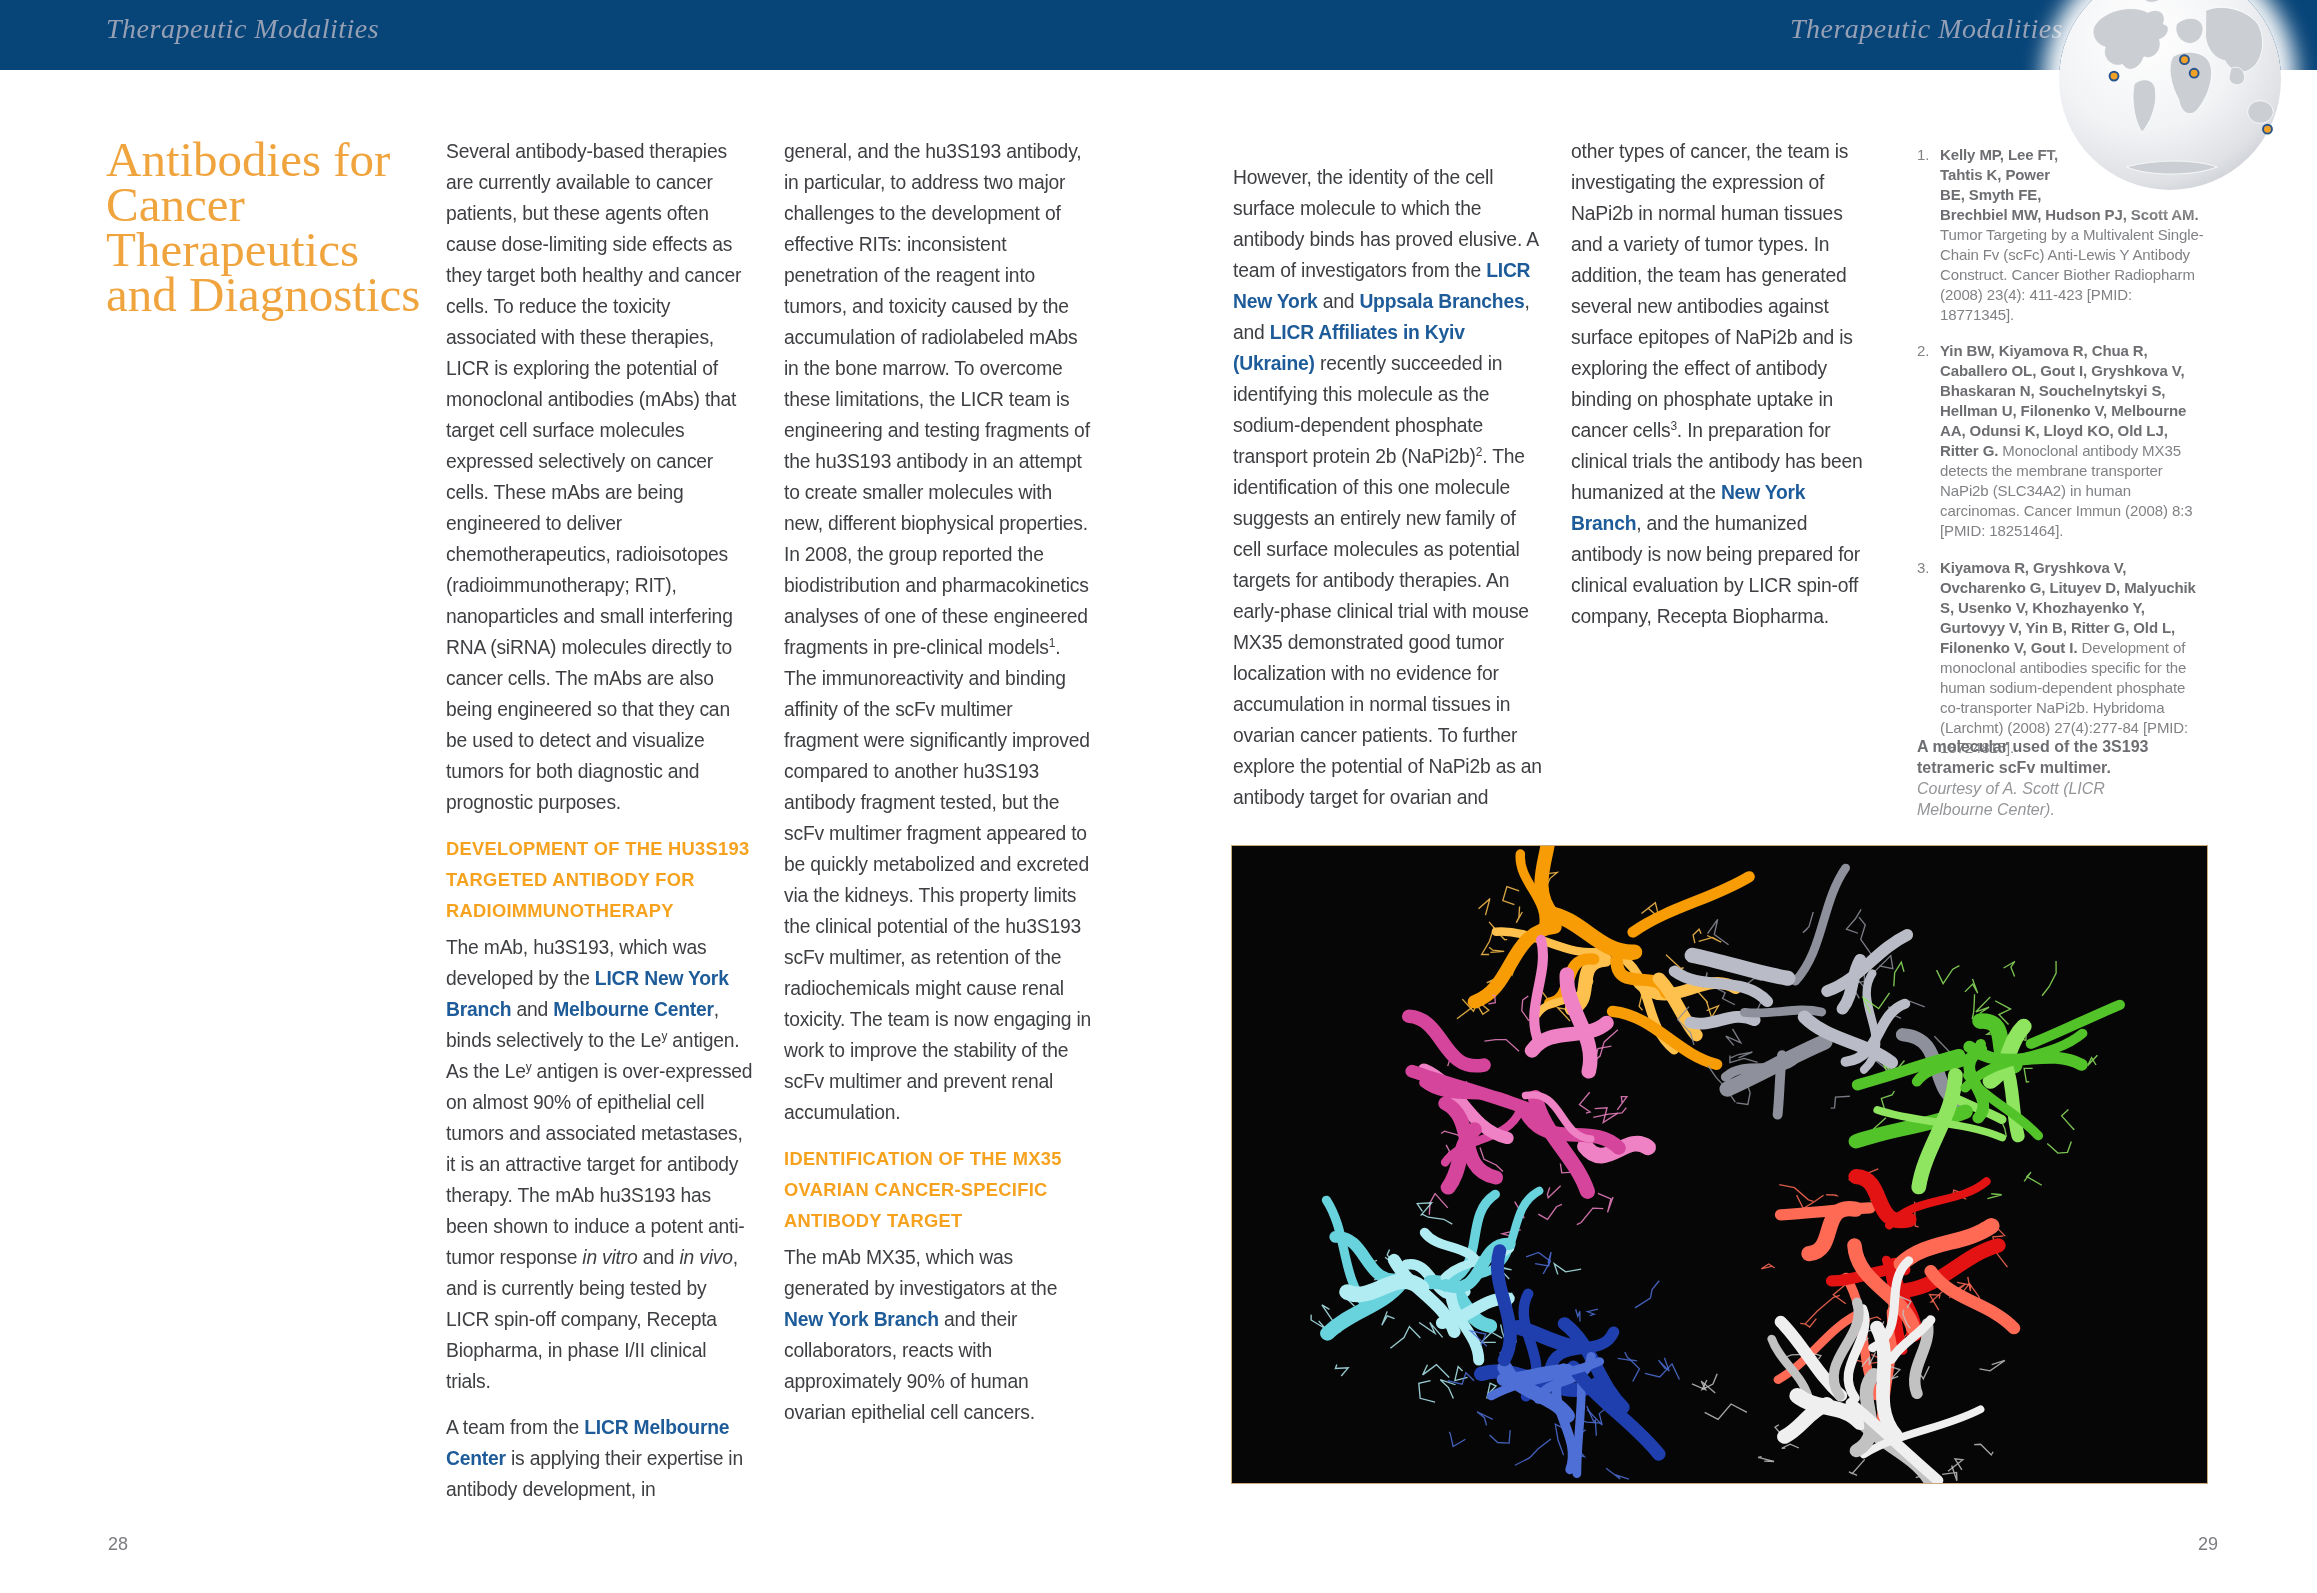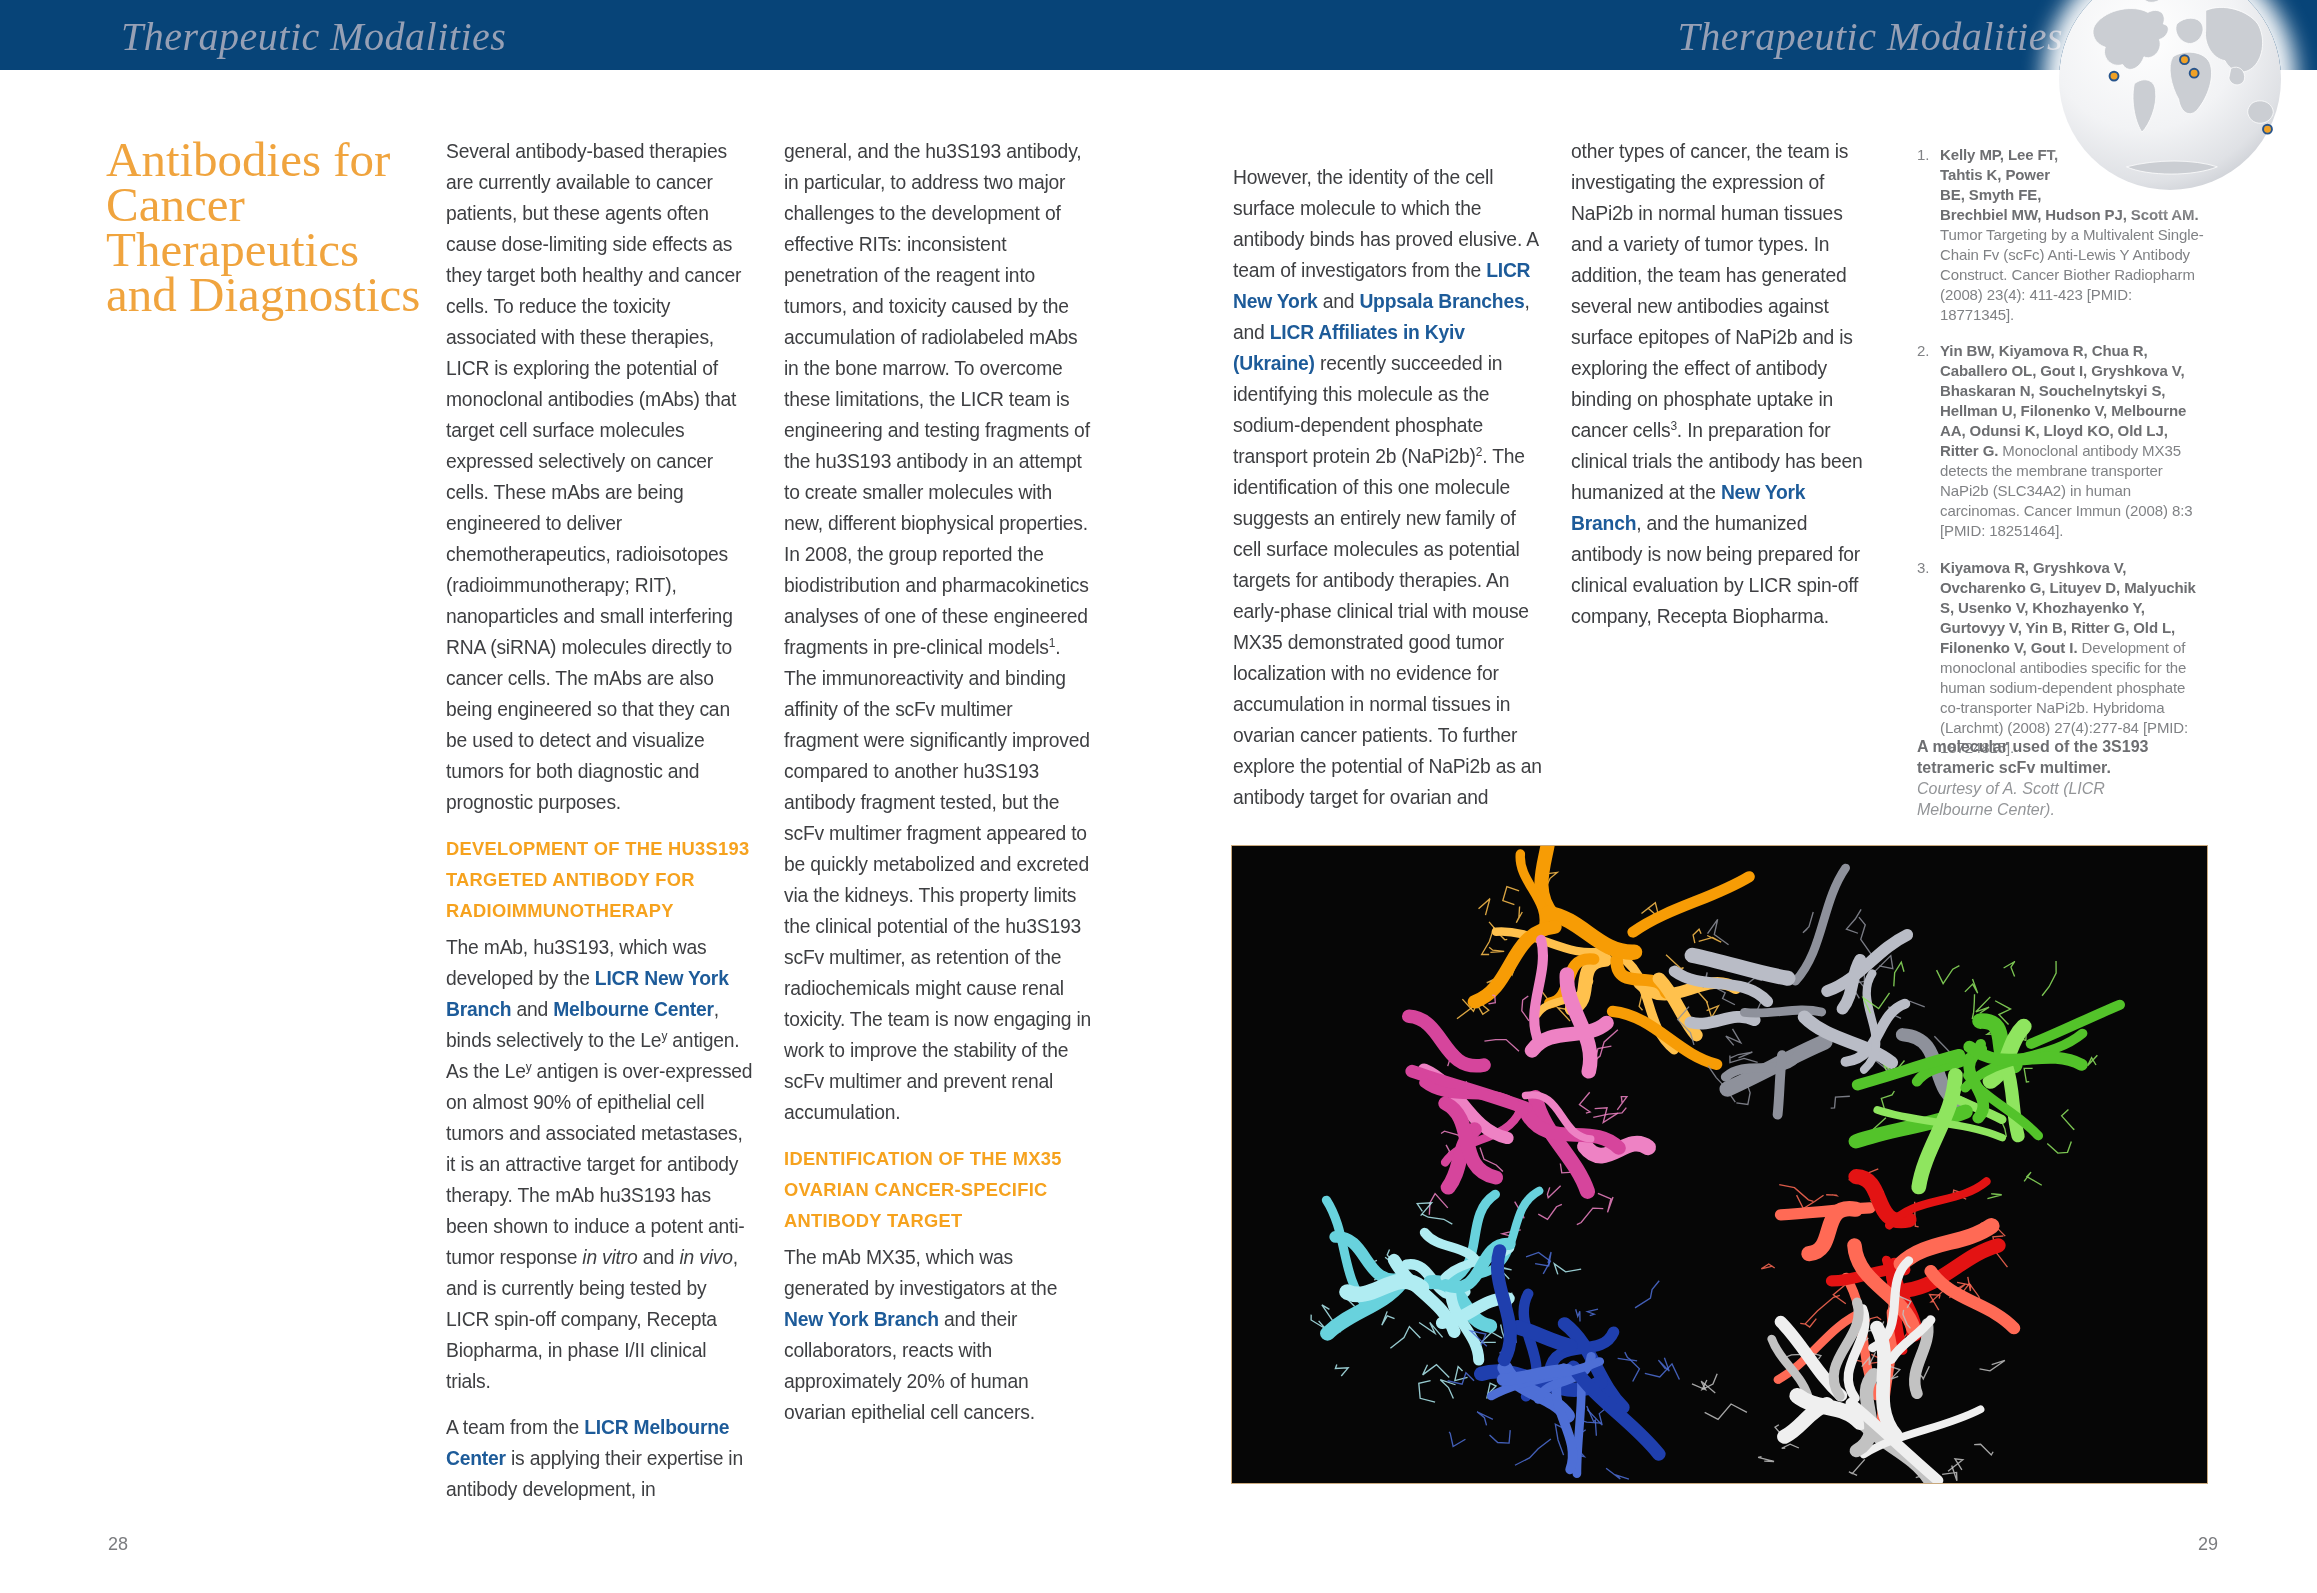--- a/index.html
+++ b/index.html
@@ -11,21 +11,21 @@
   }
   *{margin:0;padding:0;box-sizing:border-box;}
   html,body{margin:0;padding:0;}
   body{width:2317px;height:1593px;position:relative;background:#ffffff;
        font-family:"Liberation Sans", sans-serif;overflow:hidden;}
   .page{position:absolute;inset:0;}
 
   .header-bar{position:absolute;left:0;top:0;width:2317px;height:70px;
               background:var(--header-bar);z-index:1;}
   .ht{position:absolute;top:12.6px;font-family:"Liberation Serif", serif;
-      font-style:italic;font-size:40px;color:var(--header-text);letter-spacing:0.5px;margin-left:15px;}
+      font-style:italic;font-size:28px;color:var(--header-text);letter-spacing:0.5px;}
   .ht-left{left:106px;}
   .ht-right{right:254px;}
 
   .globe{position:absolute;left:2059px;top:-32px;width:222px;height:222px;
          border-radius:50%;z-index:2;box-shadow:0 0 21px 15.4px rgba(255,255,255,.95);}
   .globe svg{display:block;width:222px;height:222px;}
 
   .title{position:absolute;left:106px;top:137px;width:367px;
          font-family:"Liberation Serif", serif;font-weight:400;
          font-size:49px;line-height:45px;color:var(--title-orange);}
@@ -112,21 +112,21 @@
   <div class="col col-1">
     <p><span>Several antibody-based therapies are currently available to cancer patients, but these agents often cause dose-limiting side effects as they target both healthy and cancer cells. To reduce the toxicity associated with these therapies, LICR is exploring the potential of monoclonal antibodies (mAbs) that target cell surface molecules expressed selectively on cancer cells. These mAbs are being engineered to deliver chemotherapeutics, radioisotopes (radioimmunotherapy; RIT), nanoparticles and small interfering RNA (siRNA) molecules directly to cancer cells. The mAbs are also being engineered so that they can be used to detect and visualize tumors for both diagnostic and prognostic purposes.</span></p>
     <h2 class="subhead">DEVELOPMENT OF THE HU3S193<br>TARGETED ANTIBODY FOR<br>RADIOIMMUNOTHERAPY</h2>
     <p><span>The mAb, hu3S193, which was developed by the </span><span class="r-b">LICR New York Branch</span><span> and </span><span class="r-b">Melbourne Center</span><span>, binds selectively to the Le</span><sup>y</sup><span> antigen. As the Le</span><sup>y</sup><span> antigen is over-expressed on almost 90% of epithelial cell tumors and associated metastases, it is an attractive target for antibody therapy. The mAb hu3S193 has been shown to induce a potent anti-tumor response </span><span class="r-i">in vitro</span><span> and </span><span class="r-i">in vivo</span><span>, and is currently being tested by LICR spin-off company, Recepta Biopharma, in phase I/II clinical trials.</span></p>
     <p><span>A team from the </span><span class="r-b">LICR Melbourne Center</span><span> is applying their expertise in antibody development, in</span></p>
   </div>
 
   <div class="col col-2">
     <p><span>general, and the hu3S193 antibody, in particular, to address two major challenges to the development of effective RITs: inconsistent penetration of the reagent into tumors, and toxicity caused by the accumulation of radiolabeled mAbs in the bone marrow. To overcome these limitations, the LICR team is engineering and testing fragments of the hu3S193 antibody in an attempt to create smaller molecules with new, different biophysical properties. In 2008, the group reported the biodistribution and pharmacokinetics analyses of one of these engineered fragments in pre-clinical models</span><sup>1</sup><span>. The immunoreactivity and binding affinity of the scFv multimer fragment were significantly improved compared to another hu3S193 antibody fragment tested, but the scFv multimer fragment appeared to be quickly metabolized and excreted via the kidneys. This property limits the clinical potential of the hu3S193 scFv multimer, as retention of the radiochemicals might cause renal toxicity. The team is now engaging in work to improve the stability of the scFv multimer and prevent renal accumulation.</span></p>
     <h2 class="subhead">IDENTIFICATION OF THE MX35<br>OVARIAN CANCER-SPECIFIC<br>ANTIBODY TARGET</h2>
-    <p><span>The mAb MX35, which was generated by investigators at the </span><span class="r-b">New York Branch</span><span> and their collaborators, reacts with approximately 20% of human ovarian epithelial cell cancers.</span></p>
+    <p><span>The mAb MX35, which was generated by investigators at the </span><span class="r-b">New York Branch</span><span> and their collaborators, reacts with approximately 90% of human ovarian epithelial cell cancers.</span></p>
   </div>
 
   <div class="col col-3">
     <p><span>However, the identity of the cell surface molecule to which the antibody binds has proved elusive. A team of investigators from the </span><span class="r-b">LICR New York</span><span> and </span><span class="r-b">Uppsala Branches</span><span>, and </span><span class="r-b">LICR Affiliates in Kyiv (Ukraine)</span><span> recently succeeded in identifying this molecule as the sodium-dependent phosphate transport protein 2b (NaPi2b)</span><sup>2</sup><span>. The identification of this one molecule suggests an entirely new family of cell surface molecules as potential targets for antibody therapies. An early-phase clinical trial with mouse MX35 demonstrated good tumor localization with no evidence for accumulation in normal tissues in ovarian cancer patients. To further explore the potential of NaPi2b as an antibody target for ovarian and</span></p>
   </div>
 
   <div class="col col-4">
     <p><span>other types of cancer, the team is investigating the expression of NaPi2b in normal human tissues and a variety of tumor types. In addition, the team has generated several new antibodies against surface epitopes of NaPi2b and is exploring the effect of antibody binding on phosphate uptake in cancer cells</span><sup>3</sup><span>. In preparation for clinical trials the antibody has been humanized at the </span><span class="r-b">New York Branch</span><span>, and the humanized antibody is now being prepared for clinical evaluation by LICR spin-off company, Recepta Biopharma.</span></p>
   </div>
 

